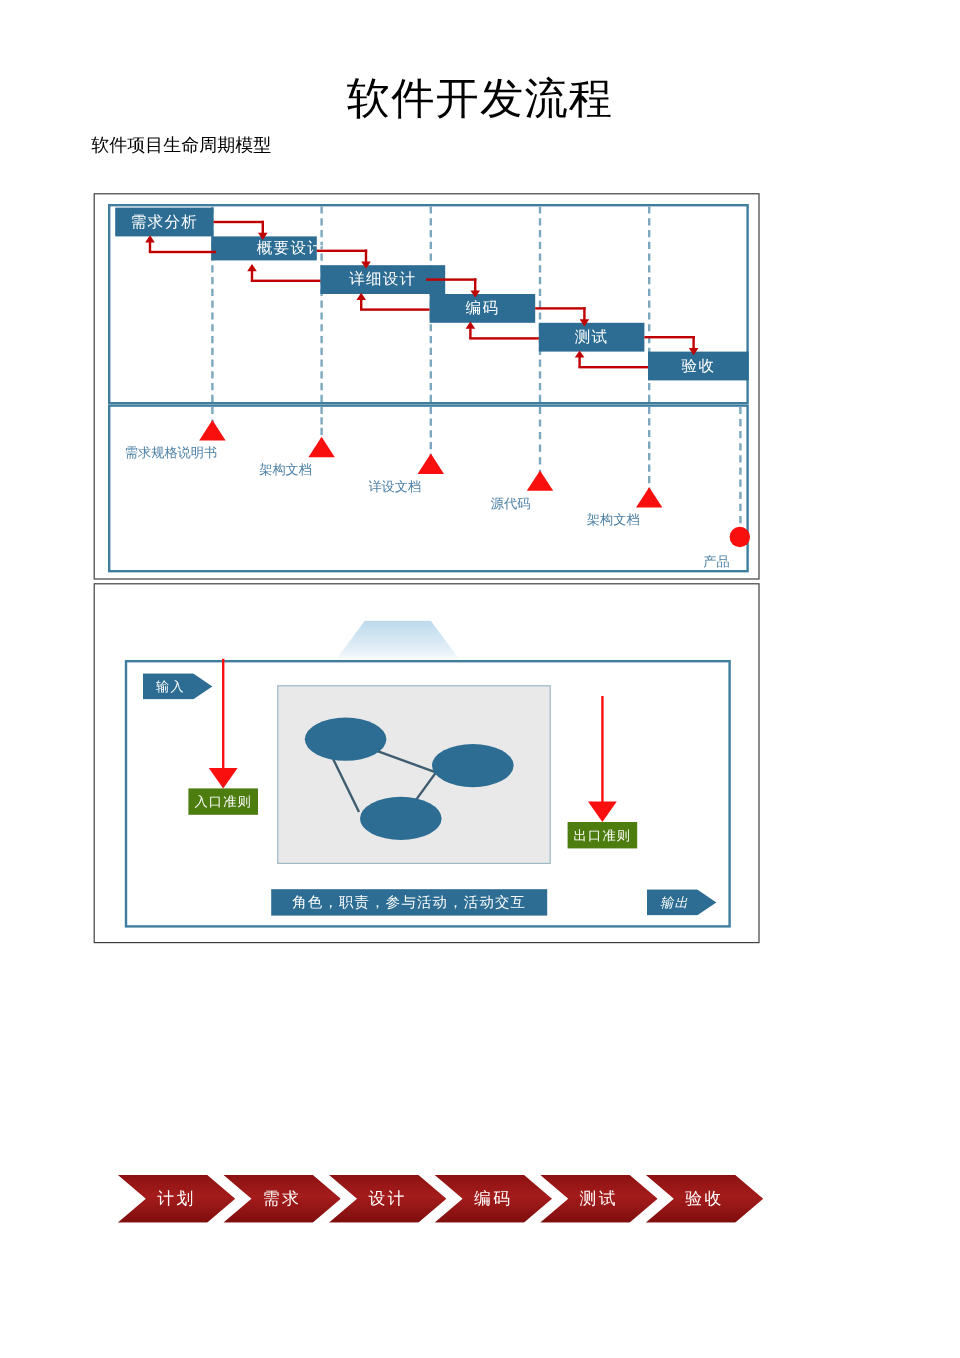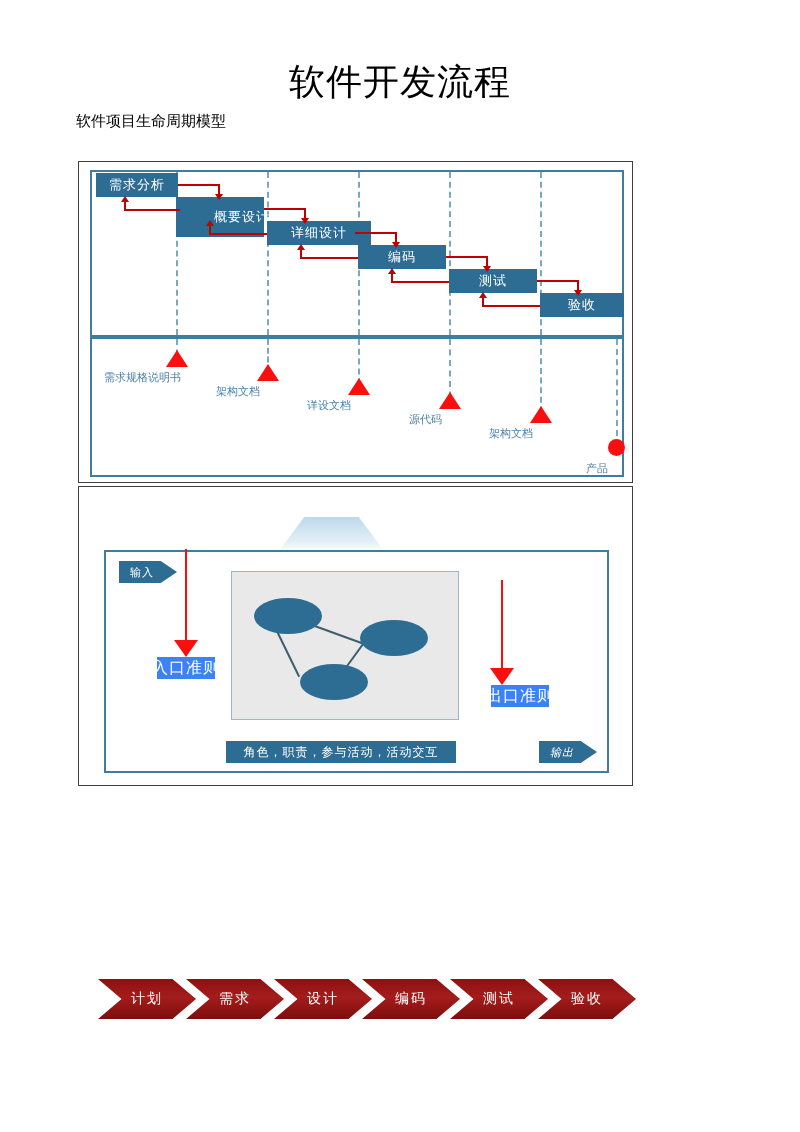--- a/index.html
+++ b/index.html
@@ -144,23 +144,23 @@
   .cone {
     position: absolute;
     background: linear-gradient(180deg, #bcd9ec 0%, #e5f0f8 75%, #ffffff 100%);
     clip-path: polygon(24% 0, 76% 0, 100% 100%, 0 100%);
   }
 
   
   .tag-box {
     position: absolute;
     box-sizing: border-box;
-    background: #3b82f6;
-    color: #ffffff;
-    font-size: 16px;
+    background: #4d7c0f;
+    color: #ffffff;
+    font-size: 11px;
     font-family: "Liberation Sans", "DejaVu Sans", sans-serif;
     display: flex;
     align-items: center;
     justify-content: center;
     letter-spacing: 1px;
     white-space: nowrap;
   }
   .pent {
     position: absolute;
     box-sizing: border-box;
@@ -241,21 +241,21 @@
     <div class="vline" style="left:97px;  top:177px; height:27px;"></div>
     <div class="vline" style="left:188px; top:177px; height:41px;"></div>
     <div class="vline" style="left:279px; top:177px; height:55px;"></div>
     <div class="vline" style="left:370px; top:177px; height:69px;"></div>
     <div class="vline" style="left:461px; top:177px; height:83px;"></div>
     <div class="vline" style="left:537px; top:177px; height:97px;"></div>
 
     <div class="step-box" style="left:17px; top:11px; width:82px; height:24px;">
       <span>需求分析</span>
     </div>
-    <div class="step-box" style="left:97px; top:35px; width:88px; height:40px;padding-left:44px;">
+    <div class="step-box" style="left:97px; top:35px; width:88px; height:20px;padding-left:44px;">
       <span>概要设计</span>
     </div>
     <div class="step-box" style="left:188px; top:59px; width:104px; height:24px;">
       <span>详细设计</span>
     </div>
     <div class="step-box" style="left:279px; top:83px; width:88px; height:24px;">
       <span>编码</span>
     </div>
     <div class="step-box" style="left:370px; top:107px; width:88px; height:24px;">
       <span>测试</span>
@@ -367,20 +367,20 @@
     <div class="ellipse" style="left:128px; top:48px; width:68px; height:36px;"></div>
     <div class="ellipse" style="left:68px; top:92px; width:68px; height:36px;"></div>
   </div>
 
   <div class="role-box" style="left:147px; top:254px; width:230px; height:22px;">
     <span>角色，职责，参与活动，活动交互</span>
   </div>
 
   <div class="red-stem" style="left:422px; top:93px; height:90px;"></div>
   <div class="red-head" style="left:411px; top:181px;"></div>
-  <div class="tag-box" style="left:394px; top:198px; width:58px; height:22px;margin-left:18px;">
+  <div class="tag-box" style="left:394px; top:198px; width:58px; height:22px;">
     <span>出口准则</span>
   </div>
 
   <div class="pent" style="left:460px; top:254px; width:58px; height:22px;font-style:italic;">
     <span>输出</span>
   </div>
 </div>
 
 </body></html>

